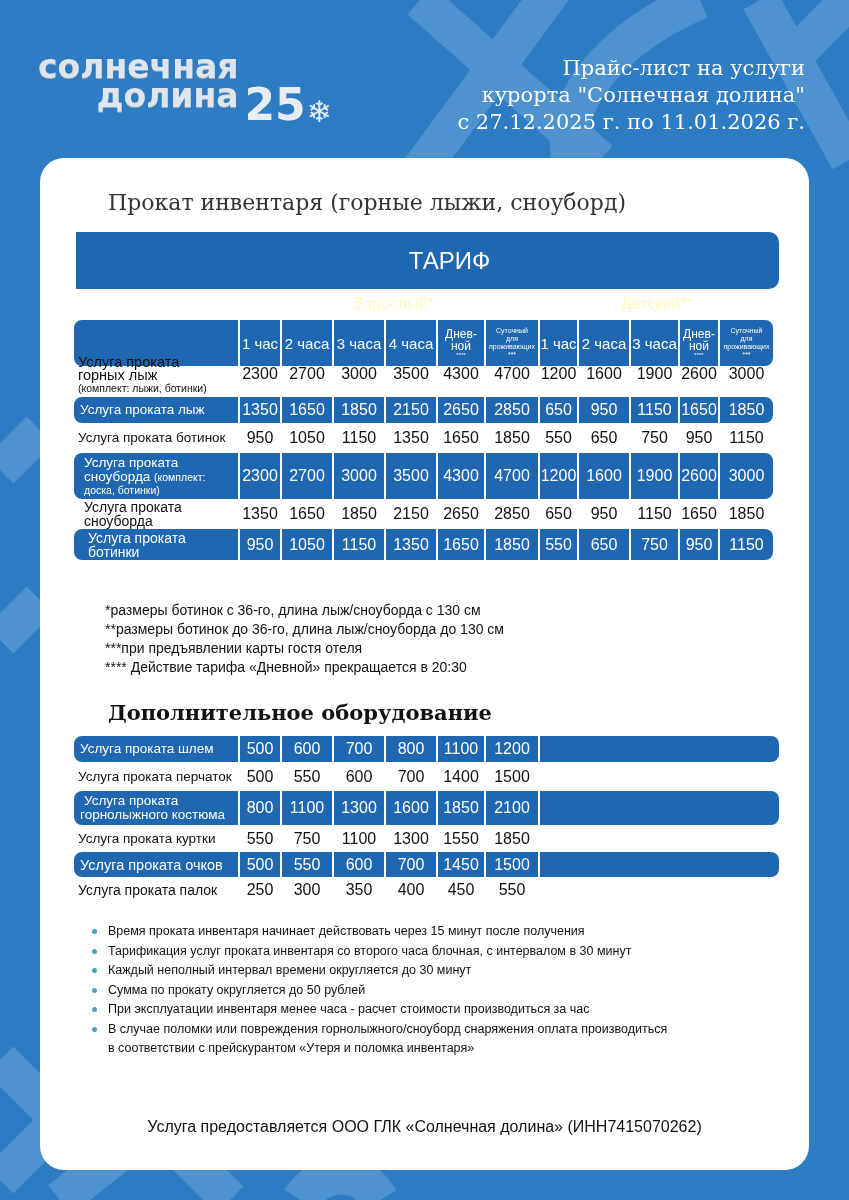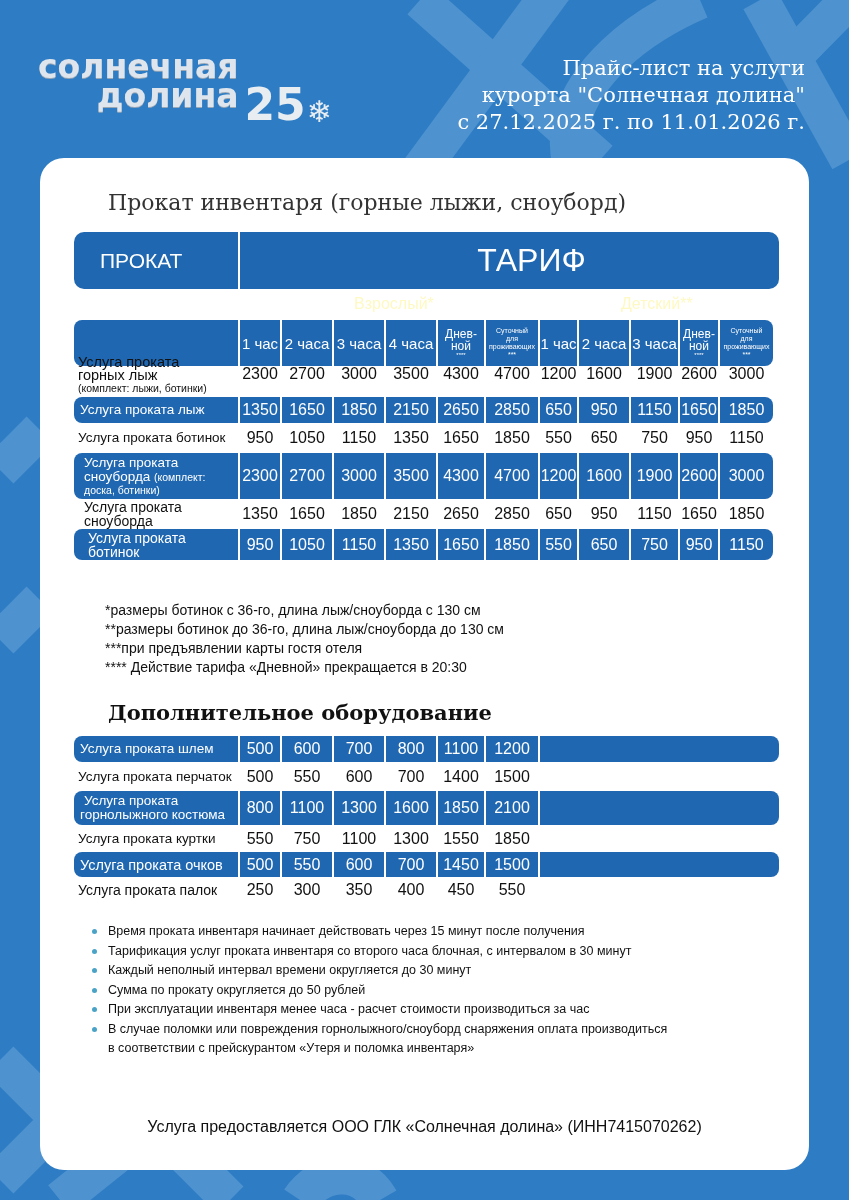--- a/index.html
+++ b/index.html
@@ -66,21 +66,21 @@
   .hdr-bar {
     position: absolute; left: 74px; top: 232px; width: 705px; height: 57px;
     display: flex;
   }
   .hdr-prokat {
     width: 164px; height: 100%; border-top-left-radius: 10px; border-bottom-left-radius: 10px;
     display: flex; align-items: center; padding-left: 26px; font-size: 21px;
   }
   .hdr-tarif {
     flex: 1; margin-left: 2px; height: 100%; border-top-right-radius: 10px; border-bottom-right-radius: 10px;
-    display: flex; align-items: center; justify-content: center; font-size: 32px; padding-left: 44px;
+    display: flex; align-items: center; justify-content: center; font-size: 24px; padding-left: 44px;
   }
 
   .grp-label { position: absolute; font-size: 16px; color: #fef9c3; top: 295px; }
 
   
   .row { position: absolute; left: 74px; display: flex; }
   .cell {
     display: flex; align-items: center; justify-content: center; height: 100%;
     font-size: 16px; margin-right: 2px; text-align: center;
   }
@@ -145,21 +145,20 @@
   <div>Прайс-лист на услуги</div>
   <div>курорта "Солнечная долина"</div>
   <div>с 27.12.2025 г. по 11.01.2026 г.</div>
 </div>
 
 <div class="card"></div>
 
 <div class="h1">Прокат инвентаря (горные лыжи, сноуборд)</div>
 
 <div class="hdr-bar">
-  <div class="hdr-prokat blue">ПРОКАТ</div>
   <div class="hdr-tarif blue">ТАРИФ</div>
 </div>
 
 <div class="grp-label" style="left:354px;">Взрослый*</div>
 <div class="grp-label" style="left:621px;">Детский**</div>
 
 <div class="row" style="top:320px;height:46px;">
   <div class="cell blue rnd-l" style="width:164px;"></div>
   <div class="cell blue" style="width:40px;font-size:15px;">1 час</div>
   <div class="cell blue" style="width:50px;font-size:15px;">2 часа</div>
@@ -274,21 +273,21 @@
   <div class="cell" style="width:37px;">650</div>
   <div class="cell" style="width:50px;">950</div>
   <div class="cell" style="width:47px;">1150</div>
   <div class="cell" style="width:38px;">1650</div>
   <div class="cell" style="width:53px;">1850</div>
 </div>
 
 <div class="row" style="top:529px;height:31px;">
   <div class="cell name-cell blue rnd-l" style="width:164px;flex-direction:column;align-items:flex-start;justify-content:center;padding-left:14px;">
     <span style="font-size:14px;line-height:14px;">Услуга проката</span>
-    <span style="font-size:14px;line-height:14px;">ботинок</span>
+    <span style="font-size:14px;line-height:14px;">ботинки</span>
   </div>
   <div class="cell blue" style="width:40px;">950</div>
   <div class="cell blue" style="width:50px;">1050</div>
   <div class="cell blue" style="width:50px;">1150</div>
   <div class="cell blue" style="width:50px;">1350</div>
   <div class="cell blue" style="width:46px;">1650</div>
   <div class="cell blue" style="width:52px;">1850</div>
   <div class="cell blue" style="width:37px;">550</div>
   <div class="cell blue" style="width:50px;">650</div>
   <div class="cell blue" style="width:47px;">750</div>

